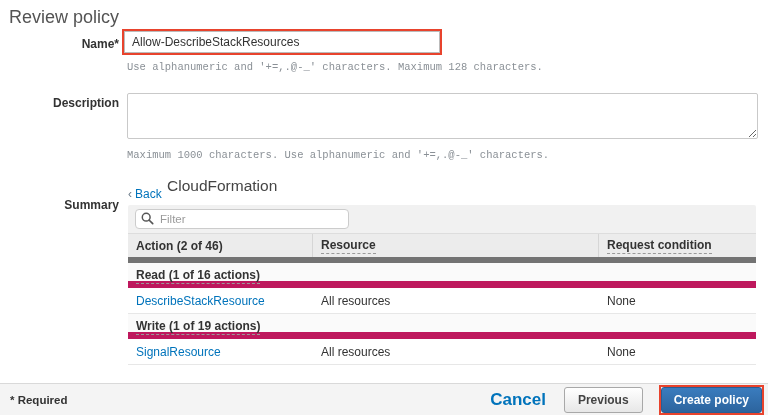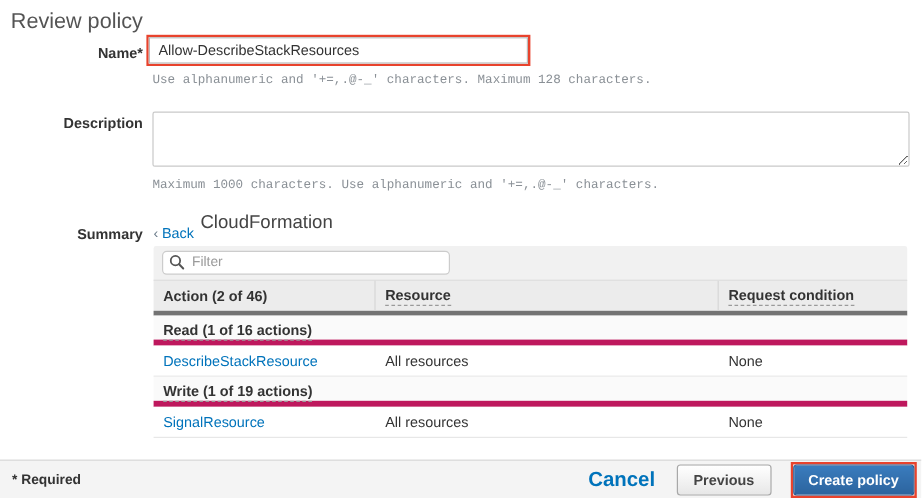--- a/index.html
+++ b/index.html
@@ -22,21 +22,21 @@
   .form-label {
     position: absolute;
     left: 0; width: 119px;
     text-align: right;
     font-size: 12px;
     font-weight: 700;
     color: #333;
   }
   .label-name { top: 37px; }
   .label-desc { top: 96px; }
-  .label-summary { top: 188px; }
+  .label-summary { top: 198px; }
 
   .annotation-box {
     position: absolute;
     border: 2px solid #e8432d;
     background: transparent;
   }
   .name-annotation { left: 122px; top: 29px; width: 320px; height: 26px; }
 
   .name-input {
     width: 100%; height: 100%;
@@ -94,21 +94,21 @@
     font-size: 12px;
   }
   .filter-bar {
     background: #f1f1f1;
     border-radius: 2px 2px 0 0;
     padding: 4px 7px;
     height: 28px;
   }
   .filter-input-wrap {
     position: relative;
-    width: 240px; height: 20px;
+    width: 214px; height: 20px;
   }
   .filter-input {
     width: 100%; height: 100%;
     border: 1px solid #ccc;
     border-radius: 4px;
     padding: 0 6px 0 24px;
     font-size: 11.5px;
     font-family: "Liberation Sans", sans-serif;
     color: #333;
     outline: none;
@@ -117,42 +117,42 @@
   .search-icon {
     position: absolute;
     left: 6px; top: 3px;
     width: 13px; height: 13px;
     pointer-events: none;
   }
   .thead-row {
     display: flex;
     background: #ececec;
     border-top: 1px solid #ddd;
-    border-bottom: 4px solid #737373;
+    border-bottom: 6px solid #737373;
     height: 30px;
     align-items: center;
     font-weight: 700;
   }
   .thead-row .cell { border-right: 1px solid #d6d6d6; height: 100%; display: flex; align-items: center; }
   .thead-row .cell:last-child { border-right: none; }
   .cell { padding: 0 8px; }
   .col-action { width: 185px; }
   .col-resource { width: 286px; }
   .col-request { flex: 1; }
   .dotted-help { border-bottom: 1px dashed #9a9a9a; padding-bottom: 1px; }
   .link {
     color: #0073bb;
     text-decoration: none;
     cursor: pointer;
     font-weight: 400;
   }
   .show-remaining { margin-left: 4px; white-space: nowrap; }
   .group-row {
     background: #fafafa;
-    border-bottom: 5px solid #be185d;
+    border-bottom: 7px solid #be185d;
     padding: 5px 8px 4px 8px;
     font-weight: 700;
     height: 25px;
   }
   .group-row .dotted-help { display: inline-block; }
   .data-row {
     display: flex;
     align-items: center;
     background: #fff;
     border-bottom: 1px solid #e7e7e7;

